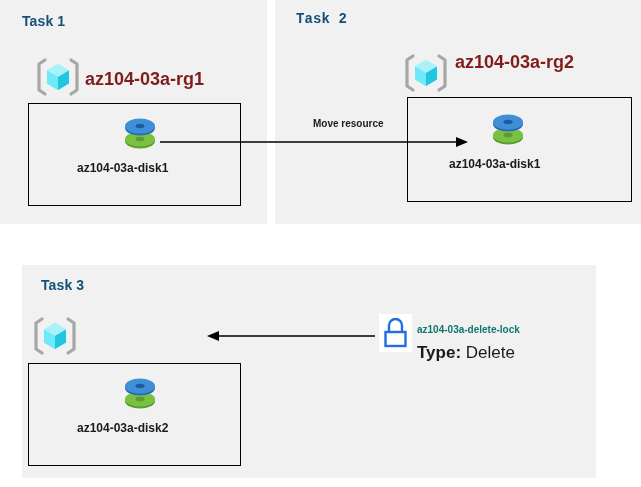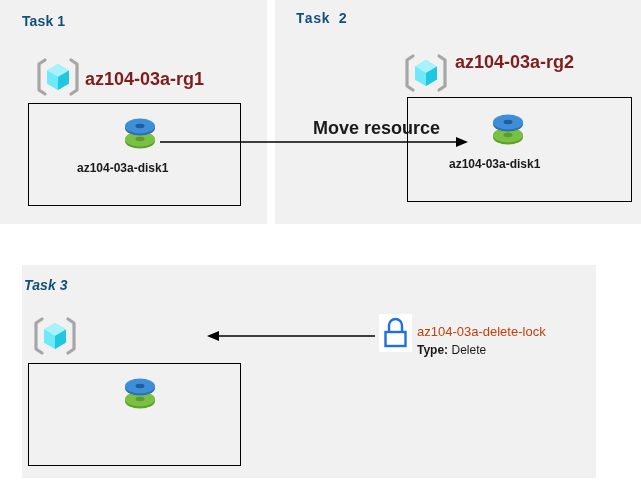--- a/index.html
+++ b/index.html
@@ -33,21 +33,21 @@
   .panel-title {
     position: absolute;
     font-size: 14px;
     font-weight: bold;
     color: #125079;
     letter-spacing: 0.1px;
     white-space: nowrap;
   }
   #title-task1 { left: 22px;  top: 13px; }
   #title-task2 { left: 296px; top: 11px; font-family: Liberation Mono, monospace; }
-  #title-task3 { left: 24px;  top: 277px; font-style: italic; }
+  #title-task3 { left: 41px;  top: 277px; }
 
   
   .rg-box {
     position: absolute;
     border: 1px solid #000000;
     background: transparent;
     box-sizing: border-box;
   }
   #box-rg1 { left: 28px;  top: 103px; width: 213px; height: 103px; }
   #box-rg2 { left: 407px; top: 97px;  width: 225px; height: 105px; }
@@ -98,51 +98,51 @@
   
   .arrow-svg {
     position: absolute;
     overflow: visible;
   }
   #arrow-move     { left: 160px; top: 128px; width: 315px; height: 28px; }
   #arrow-lock     { left: 205px; top: 322px; width: 175px; height: 28px; }
 
   .arrow-label {
     position: absolute;
-    font-size: 18px;
+    font-size: 10px;
     font-weight: bold;
     color: #1a1a1a;
     white-space: nowrap;
     padding-left: 32px;
   }
   #label-move { left: 281px; top: 118px; }
 
   
   .lock-icon {
     position: absolute;
     left: 379px;
     top: 314px;
     width: 33px;
     height: 38px;
     background: #ffffff;
   }
   .lock-label {
     position: absolute;
     left: 417px;
     top: 324px;
-    font-size: 13px;
-    font-weight: normal;
-    color: #c2410c;
+    font-size: 10px;
+    font-weight: bold;
+    color: #0f766e;
     white-space: nowrap;
   }
   .lock-type {
     position: absolute;
     left: 417px;
     top: 343px;
-    font-size: 12px;
+    font-size: 17px;
     color: #1a1a1a;
     white-space: nowrap;
   }
   .lock-type b { font-weight: bold; }
   .lock-type span { font-weight: normal; }
 </style>
 </head>
 <body>
 
 <div class="canvas">
@@ -230,20 +230,21 @@
   <div class="disk-icon" id="icon-disk3">
     <svg viewBox="0 0 42 40" width="42" height="40" aria-hidden="true">
       <ellipse cx="21" cy="27" rx="15" ry="7.5" fill="#5aa02c"></ellipse>
       <ellipse cx="21" cy="25" rx="15" ry="7.5" fill="#7ac143"></ellipse>
       <ellipse cx="21" cy="25" rx="4.5" ry="2.2" fill="#5d9a34"></ellipse>
       <ellipse cx="21" cy="14" rx="15" ry="7.5" fill="#2b6fb5"></ellipse>
       <ellipse cx="21" cy="12" rx="15" ry="7.5" fill="#3f8fd8"></ellipse>
       <ellipse cx="21" cy="12" rx="4.5" ry="2.2" fill="#1f5c9e"></ellipse>
     </svg>
   </div>
+  <div class="disk-label" id="label-disk3">az104-03a-disk2</div>
 
   <svg class="arrow-svg" id="arrow-lock" viewBox="0 0 175 28" width="175" height="28">
     <line x1="170" y1="14" x2="10" y2="14" stroke="#000000" stroke-width="1.6"></line>
     <polygon points="2,14 14,9 14,19" fill="#000000"></polygon>
   </svg>
 
   <div class="lock-icon">
     <svg viewBox="0 0 33 38" width="33" height="38" aria-hidden="true">
       <path d="M10 18 L10 11.5 A6.5 6.5 0 0 1 23 11.5 L23 18" fill="none" stroke="#1f6fe0" stroke-width="2.4"></path>
       <rect x="6.5" y="18" width="20" height="14" fill="none" stroke="#1f6fe0" stroke-width="2.4"></rect>

